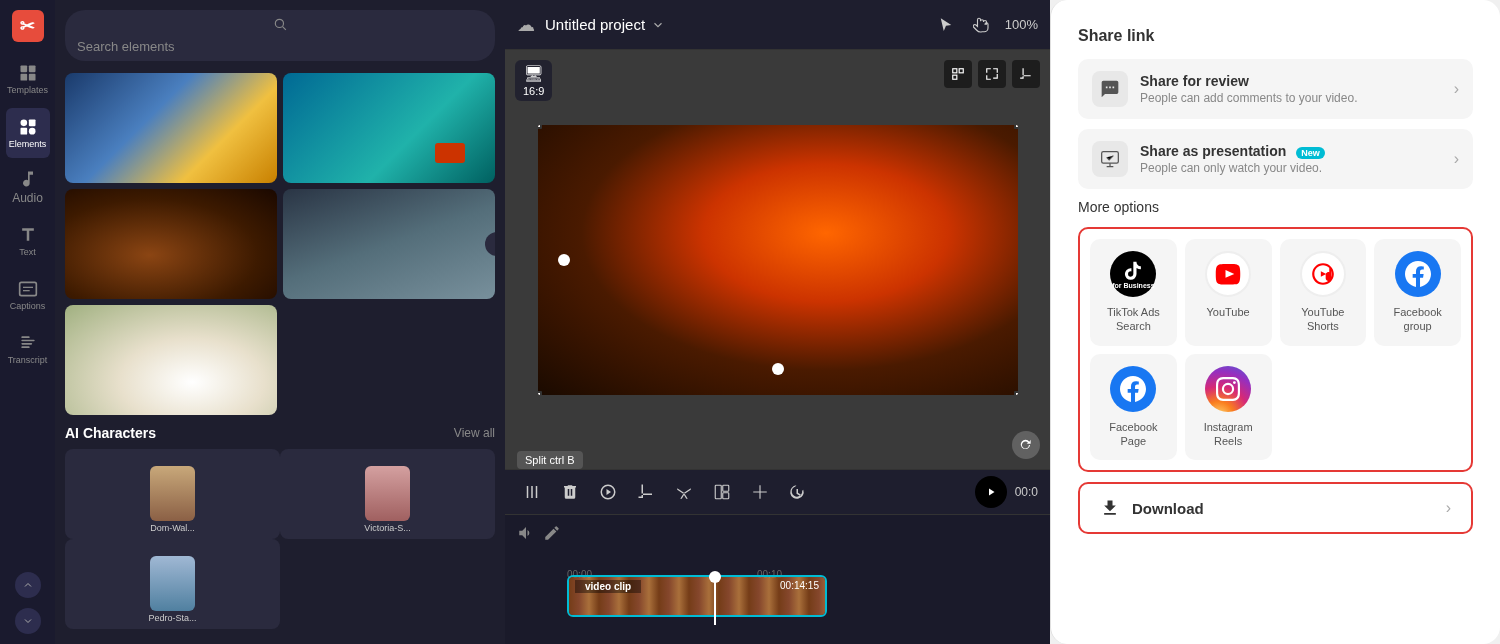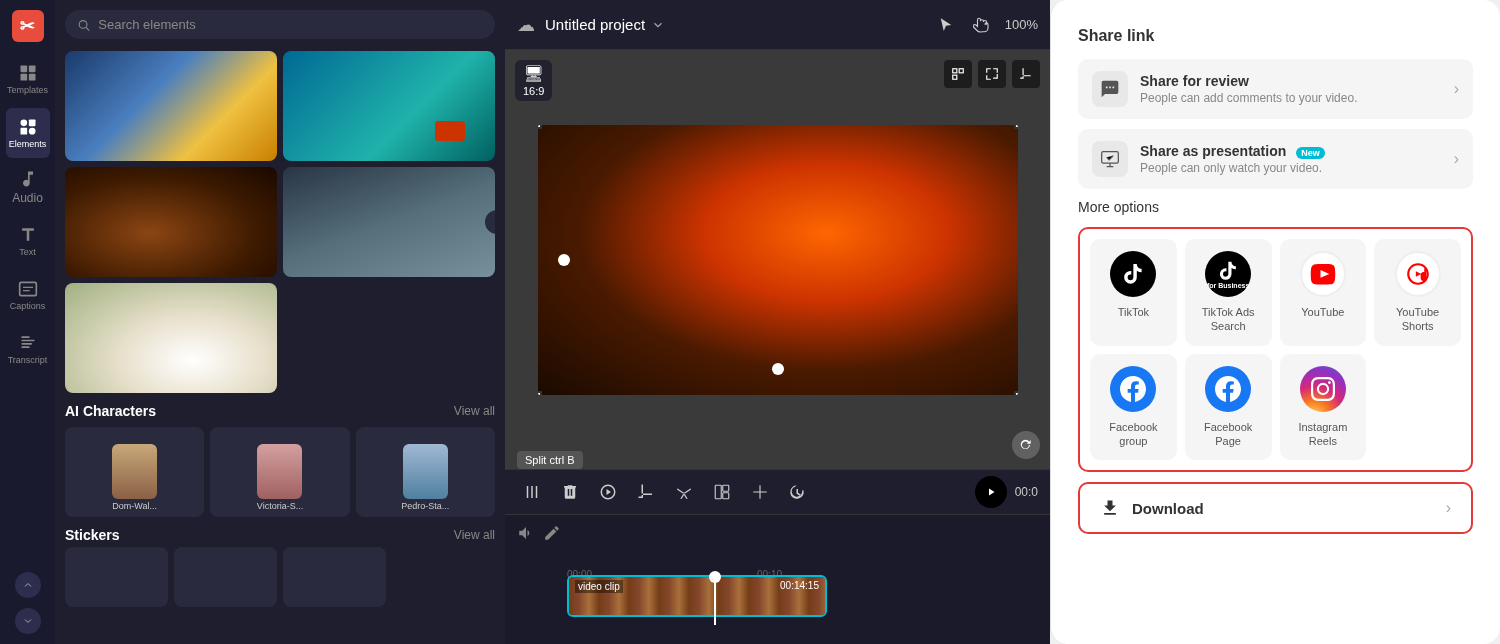--- a/index.html
+++ b/index.html
@@ -59,20 +59,21 @@
       overflow: hidden;
     }
     .search-bar {
       background: #2a2a3e;
       border-radius: 20px;
       display: flex;
       align-items: center;
       padding: 7px 12px;
       gap: 8px;
       margin-bottom: 12px;
+      flex-direction: column;
     }
     .search-bar input {
       background: transparent;
       border: none;
       outline: none;
       color: #ccc;
       font-size: 13px;
       width: 100%;
     }
     .search-bar input::placeholder { color: #888; }
@@ -111,22 +112,21 @@
       display: flex;
       justify-content: space-between;
       align-items: center;
       margin-bottom: 8px;
     }
     .panel-section-title { color: #fff; font-size: 14px; font-weight: 600; }
     .panel-view-all { color: #888; font-size: 12px; cursor: pointer; }
 
     .ai-grid {
       display: grid;
-      grid-template-columns: repeat(3, 1fr);
-      gap: 6px;
+      grid-template-columns: repeat(2, 1fr);
     }
     .ai-card {
       background: #2a2a3e;
       border-radius: 8px;
       height: 90px;
       display: flex;
       flex-direction: column;
       align-items: center;
       justify-content: flex-end;
       padding-bottom: 6px;
@@ -393,23 +393,23 @@
       width: 100%; height: 100%;
       background: repeating-linear-gradient(90deg, #8b4513 0px, #a0522d 10px, #cd853f 20px, #8b4513 30px);
       opacity: 0.8;
     }
     .timeline-clip-label {
       position: absolute;
       top: 3px;
       left: 6px;
       color: #fff;
       font-size: 10px;
-      font-weight: 400;
+      font-weight: 700;
       background: rgba(0,0,0,0.4);
-      padding: 1px 3px;
+      padding: 1px 10px;
       border-radius: 0;
     }
     .timeline-clip-duration {
       position: absolute;
       top: 3px;
       right: 6px;
       color: #fff;
       font-size: 10px;
     }
 
@@ -862,28 +862,20 @@
       </div>
       <div class="share-option-desc">People can only watch your video.</div>
     </div>
     <span class="share-option-arrow">›</span>
   </div>
 
   <div class="more-options-title">More options</div>
 
   <div class="social-grid">
 
-    <div class="social-card">
-      <div class="social-icon tiktok-icon">
-        <svg width="24" height="24" viewBox="0 0 24 24">
-            <path d="M19.59 6.69a4.83 4.83 0 01-3.77-4.25V2h-3.45v13.67a2.89 2.89 0 01-2.88 2.5 2.89 2.89 0 01-2.89-2.89 2.89 2.89 0 012.89-2.89c.28 0 .54.04.79.1V9.01a6.27 6.27 0 00-.79-.05 6.34 6.34 0 00-6.34 6.34 6.34 6.34 0 006.34 6.34 6.34 6.34 0 006.33-6.34V8.69a8.18 8.18 0 004.78 1.52V6.78a4.85 4.85 0 01-1.01-.09z" fill="#fff"></path>
-          </svg>
-      </div>
-      <span class="social-label">TikTok</span>
-    </div>
 
     <div class="social-card">
       <div class="social-icon" style="background:#000;display:flex;flex-direction:column;align-items:center;justify-content:center;border-radius:50%;">
         <svg width="22" height="22" viewBox="0 0 24 24">
             <path d="M19.59 6.69a4.83 4.83 0 01-3.77-4.25V2h-3.45v13.67a2.89 2.89 0 01-2.88 2.5 2.89 2.89 0 01-2.89-2.89 2.89 2.89 0 012.89-2.89c.28 0 .54.04.79.1V9.01a6.27 6.27 0 00-.79-.05 6.34 6.34 0 00-6.34 6.34 6.34 6.34 0 006.34 6.34 6.34 6.34 0 006.33-6.34V8.69a8.18 8.18 0 004.78 1.52V6.78a4.85 4.85 0 01-1.01-.09z" fill="#fff"></path>
           </svg>
         <span style="color:#fff;font-size:7px;font-weight:bold;line-height:1;">for Business</span>
       </div>
       <span class="social-label">TikTok Ads Search</span>
     </div>

